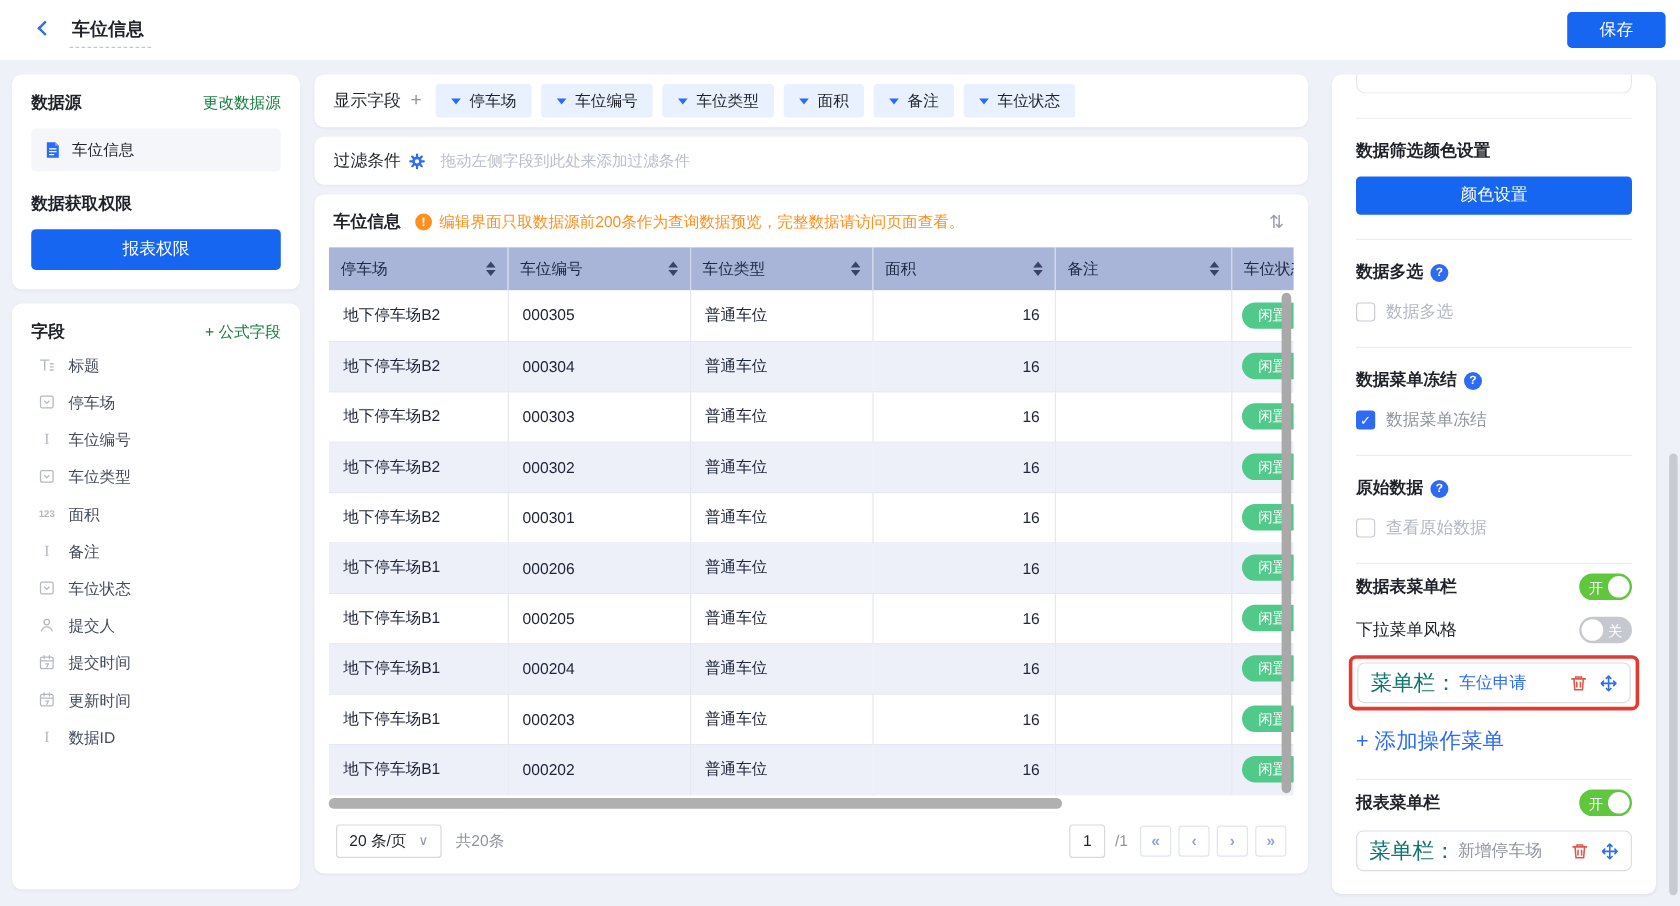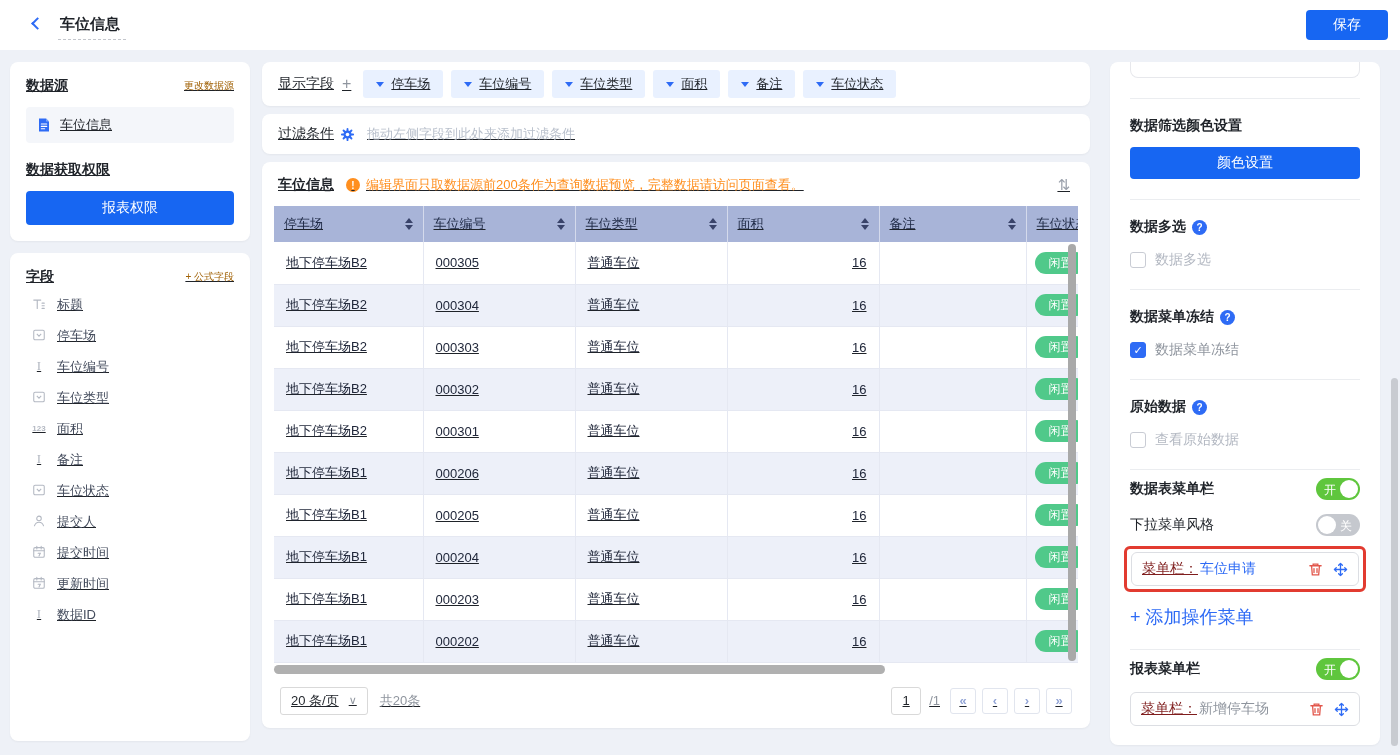--- a/index.html
+++ b/index.html
@@ -10,28 +10,28 @@
     font-family:"Liberation Sans","DejaVu Sans",sans-serif;
     color:#1f2329; font-size:13px;
   }
   
   .topbar { position:absolute; left:0; top:0; right:0; height:50px; background:#fff; z-index:5; }
   .back-btn { position:absolute; left:30px; top:17px; width:14px; height:14px; cursor:pointer; }
   .back-btn i { display:block; width:9px; height:9px; border-left:2px solid #2e6bf5; border-bottom:2px solid #2e6bf5; transform:rotate(45deg); margin:2px 0 0 3px; }
   .page-title { position:absolute; left:58px; top:15px; font-size:15px; font-weight:bold; color:#1f2329; border-bottom:1px dashed #c3c6cc; padding:0 6px 5px 2px; }
   .save-btn { position:absolute; right:12px; top:10px; width:82px; height:30px; background:#1766f2; color:#fff; border:none; border-radius:4px; font-size:14px; cursor:pointer; }
 
-  .card { background:#fff; border-radius:8px; box-shadow:0 1px 2px rgba(31,35,41,.05);text-decoration:underline; }
+  .card { background:#fff; border-radius:8px; box-shadow:0 1px 2px rgba(31,35,41,.05); }
 
   
   .left-col { position:absolute; left:10px; top:62px; width:240px; }
   .lcard1 { padding:15px 16px 16px; }
   .sec-head { display:flex; justify-content:space-between; align-items:center; }
   .sec-head b { font-size:14px; color:#1f2329; }
-  .blue-link { color:#a16207; font-size:10px; cursor:pointer; text-decoration:none; }
+  .blue-link { color:#15803d; font-size:13px; cursor:pointer; text-decoration:none; }
   .ds-item { margin-top:12px; height:36px; background:#f4f6fa; border-radius:4px; display:flex; align-items:center; gap:8px; padding:0 10px; cursor:pointer; }
   .perm-title { margin-top:18px; font-size:14px; font-weight:bold; }
   .blue-btn { margin-top:12px; width:100%; height:34px; background:#1766f2; color:#fff; border:none; border-radius:4px; font-size:14px; cursor:pointer; }
   .lcard2 { margin-top:12px; padding:15px 16px; height:488px; }
   .field-list { margin-top:10px; }
   .field { display:flex; height:31px; gap:10px; padding-left:5px; font-size:13px; color:#434b5c; cursor:grab; }
   .ficon { width:16px; height:16px; display:flex; align-items:center; justify-content:center; color:#b3b8c2; flex:none; }
   .ficon.txt { font-family:"Liberation Serif","DejaVu Serif",serif; font-size:13px; }
   .ficon.num { font-size:8px; letter-spacing:0; font-weight:bold; }
 
@@ -97,21 +97,21 @@
   .toggle.on { background:#5fc63d; }
   .toggle.off { background:#c5c8ce; }
   .toggle .txt { position:absolute; top:3.5px; font-size:12px; color:#fff; }
   .toggle.on .txt { left:8px; }
   .toggle.off .txt { right:8px; }
   .knob { position:absolute; top:2px; width:18px; height:18px; border-radius:50%; background:#fff; }
   .toggle.on .knob { right:2px; }
   .toggle.off .knob { left:2px; }
   .annotate { margin:10px -6px 0; border:3px solid #e23b30; border-radius:6px; padding:3px 4px; }
   .menu-item { border:1px solid #dcdee3; border-radius:6px; height:34px; display:flex; align-items:center; padding:0 10px; background:#fff; }
-  .mi-prefix { font-size:14px; color:#7f1d1d;text-decoration:underline; }
+  .mi-prefix { font-size:18px; color:#0f766e; }
   .mi-val { font-size:14px; color:#2e6bf5; margin-left:2px; }
   .mi-val.gray { color:#8f959e; }
   .mi-icons { margin-left:auto; display:flex; align-items:center; gap:10px; }
   .mi-icons svg { cursor:pointer; }
   .add-link { margin-top:13px; font-size:18px; color:#2e6bf5; cursor:pointer; }
   .menu-item.plain { margin-top:12px; }
   .win-scroll { position:absolute; right:2px; top:378px; width:7px; height:368px; background:#c8cbd1; border-radius:4px; z-index:9; cursor:pointer; }
 </style>
 </head>
 <body>

